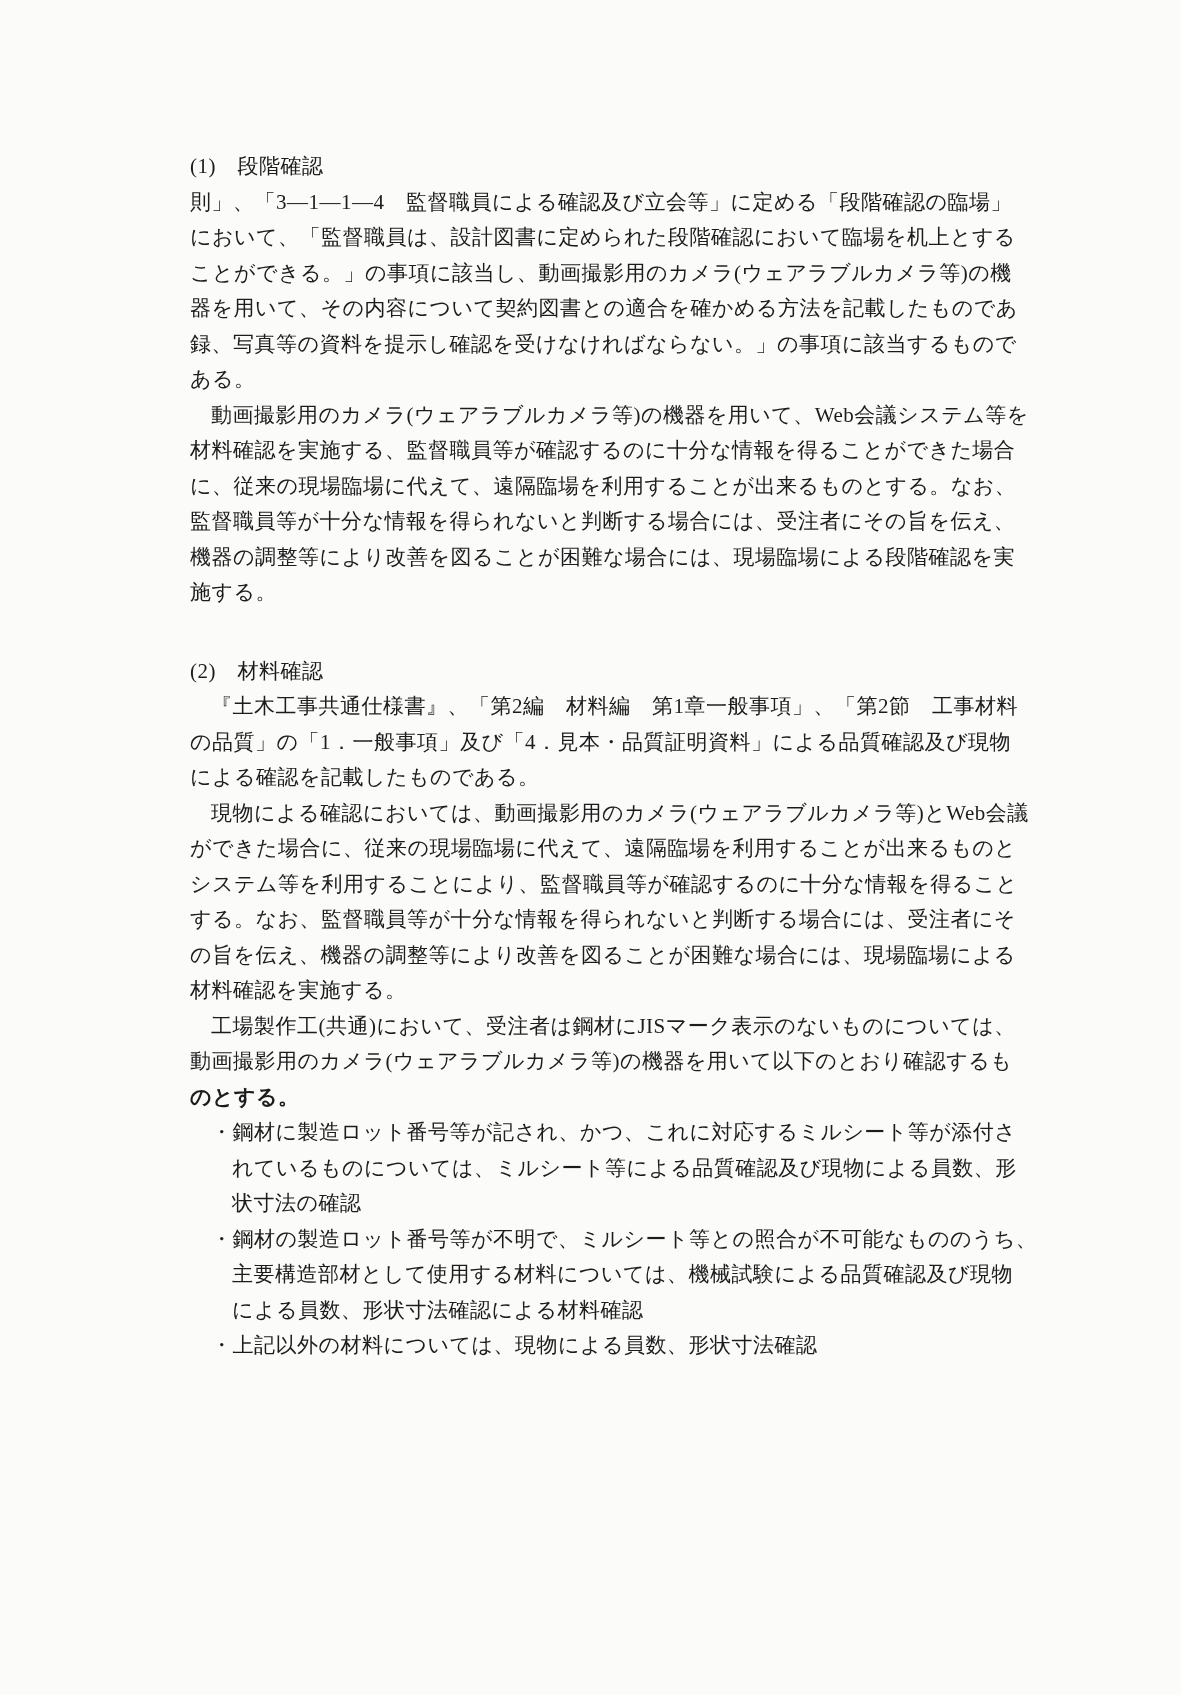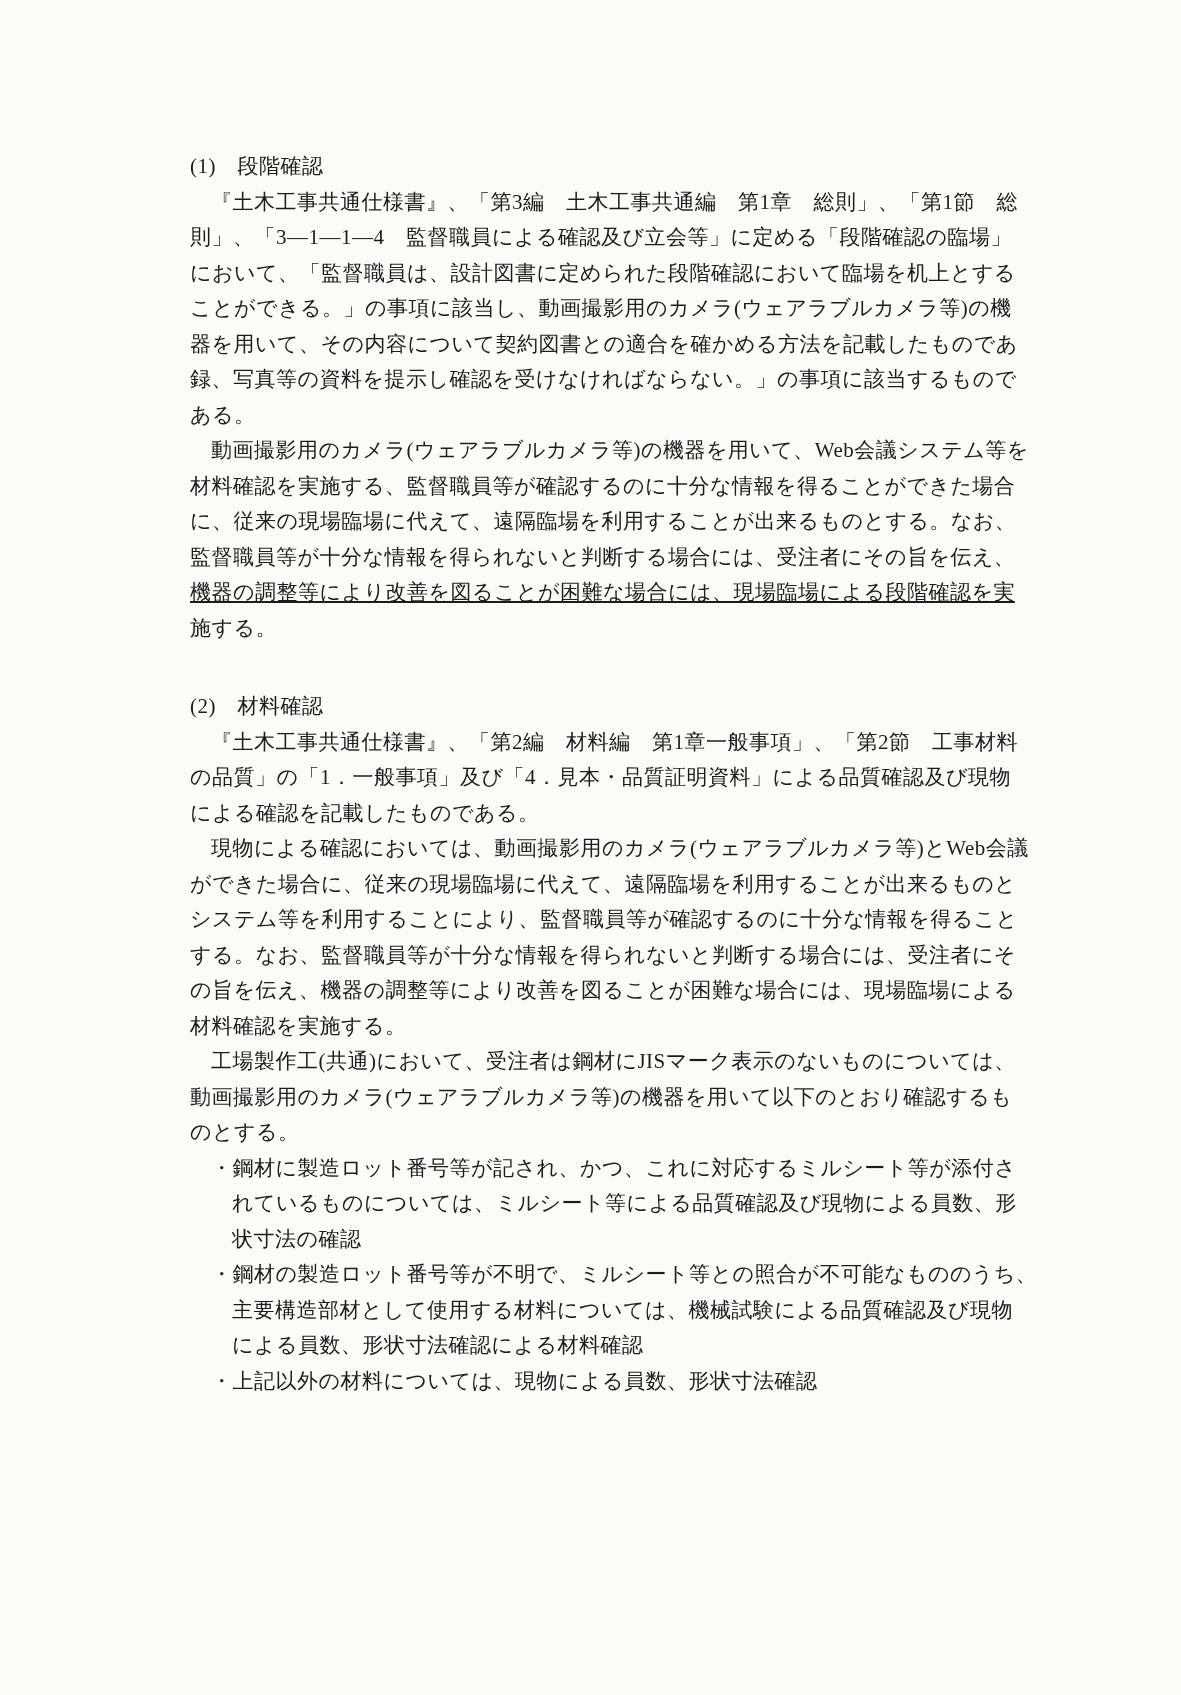--- a/index.html
+++ b/index.html
@@ -32,51 +32,50 @@
   }
 </style>
 </head>
 <body style="background: rgb(251, 251, 250);">
 
 <div class="page" style="color: rgb(28, 28, 28);">
 
   <section class="doc-section">
     <div class="line heading">(1)　段階確認</div>
     <div class="section-body">
-        <div class="line" style="padding-left: 21px;">『土木工事共通仕様書』、「第3編　土木工事共通編　第1章　総則」、「第1節　総</div>
         <div class="line" style="padding-left: 0px;">則」、「3―1―1―4　監督職員による確認及び立会等」に定める「段階確認の臨場」</div>
         <div class="line" style="padding-left: 0px;">において、「監督職員は、設計図書に定められた段階確認において臨場を机上とする</div>
         <div class="line" style="padding-left: 0px;">ことができる。」の事項に該当し、動画撮影用のカメラ(ウェアラブルカメラ等)の機</div>
         <div class="line" style="padding-left: 0px;">器を用いて、その内容について契約図書との適合を確かめる方法を記載したものであ</div>
         <div class="line" style="padding-left: 0px;">録、写真等の資料を提示し確認を受けなければならない。」の事項に該当するもので</div>
         <div class="line" style="padding-left: 0px;">ある。</div>
         <div class="line" style="padding-left: 21px;">動画撮影用のカメラ(ウェアラブルカメラ等)の機器を用いて、Web会議システム等を</div>
         <div class="line" style="padding-left: 0px;">材料確認を実施する、監督職員等が確認するのに十分な情報を得ることができた場合</div>
         <div class="line" style="padding-left: 0px;">に、従来の現場臨場に代えて、遠隔臨場を利用することが出来るものとする。なお、</div>
         <div class="line" style="padding-left: 0px;">監督職員等が十分な情報を得られないと判断する場合には、受注者にその旨を伝え、</div>
-        <div class="line" style="padding-left: 0px; text-decoration: underline;">機器の調整等により改善を図ることが困難な場合には、現場臨場による段階確認を実</div>
+        <div class="line" style="padding-left: 0px;">機器の調整等により改善を図ることが困難な場合には、現場臨場による段階確認を実</div>
         <div class="line" style="padding-left: 0px;">施する。</div>
       </div>
   </section>
 
   <section class="doc-section">
     <div class="line heading">(2)　材料確認</div>
     <div class="section-body">
         <div class="line" style="padding-left: 21px;">『土木工事共通仕様書』、「第2編　材料編　第1章一般事項」、「第2節　工事材料</div>
         <div class="line" style="padding-left: 0px;">の品質」の「1．一般事項」及び「4．見本・品質証明資料」による品質確認及び現物</div>
         <div class="line" style="padding-left: 0px;">による確認を記載したものである。</div>
         <div class="line" style="padding-left: 21px;">現物による確認においては、動画撮影用のカメラ(ウェアラブルカメラ等)とWeb会議</div>
         <div class="line" style="padding-left: 0px;">ができた場合に、従来の現場臨場に代えて、遠隔臨場を利用することが出来るものと</div>
         <div class="line" style="padding-left: 0px;">システム等を利用することにより、監督職員等が確認するのに十分な情報を得ること</div>
         <div class="line" style="padding-left: 0px;">する。なお、監督職員等が十分な情報を得られないと判断する場合には、受注者にそ</div>
         <div class="line" style="padding-left: 0px;">の旨を伝え、機器の調整等により改善を図ることが困難な場合には、現場臨場による</div>
         <div class="line" style="padding-left: 0px;">材料確認を実施する。</div>
         <div class="line" style="padding-left: 21px;">工場製作工(共通)において、受注者は鋼材にJISマーク表示のないものについては、</div>
         <div class="line" style="padding-left: 0px;">動画撮影用のカメラ(ウェアラブルカメラ等)の機器を用いて以下のとおり確認するも</div>
-        <div class="line" style="padding-left: 0px;">のとする。</div>
+        <div class="line" style="padding-left: 0px; font-weight: bold;">のとする。</div>
         <div class="line" style="padding-left: 21px;">・鋼材に製造ロット番号等が記され、かつ、これに対応するミルシート等が添付さ</div>
         <div class="line" style="padding-left: 42px;">れているものについては、ミルシート等による品質確認及び現物による員数、形</div>
         <div class="line" style="padding-left: 42px;">状寸法の確認</div>
         <div class="line" style="padding-left: 21px;">・鋼材の製造ロット番号等が不明で、ミルシート等との照合が不可能なもののうち、</div>
         <div class="line" style="padding-left: 42px;">主要構造部材として使用する材料については、機械試験による品質確認及び現物</div>
         <div class="line" style="padding-left: 42px;">による員数、形状寸法確認による材料確認</div>
         <div class="line" style="padding-left: 21px;">・上記以外の材料については、現物による員数、形状寸法確認</div>
       </div>
   </section>
 

